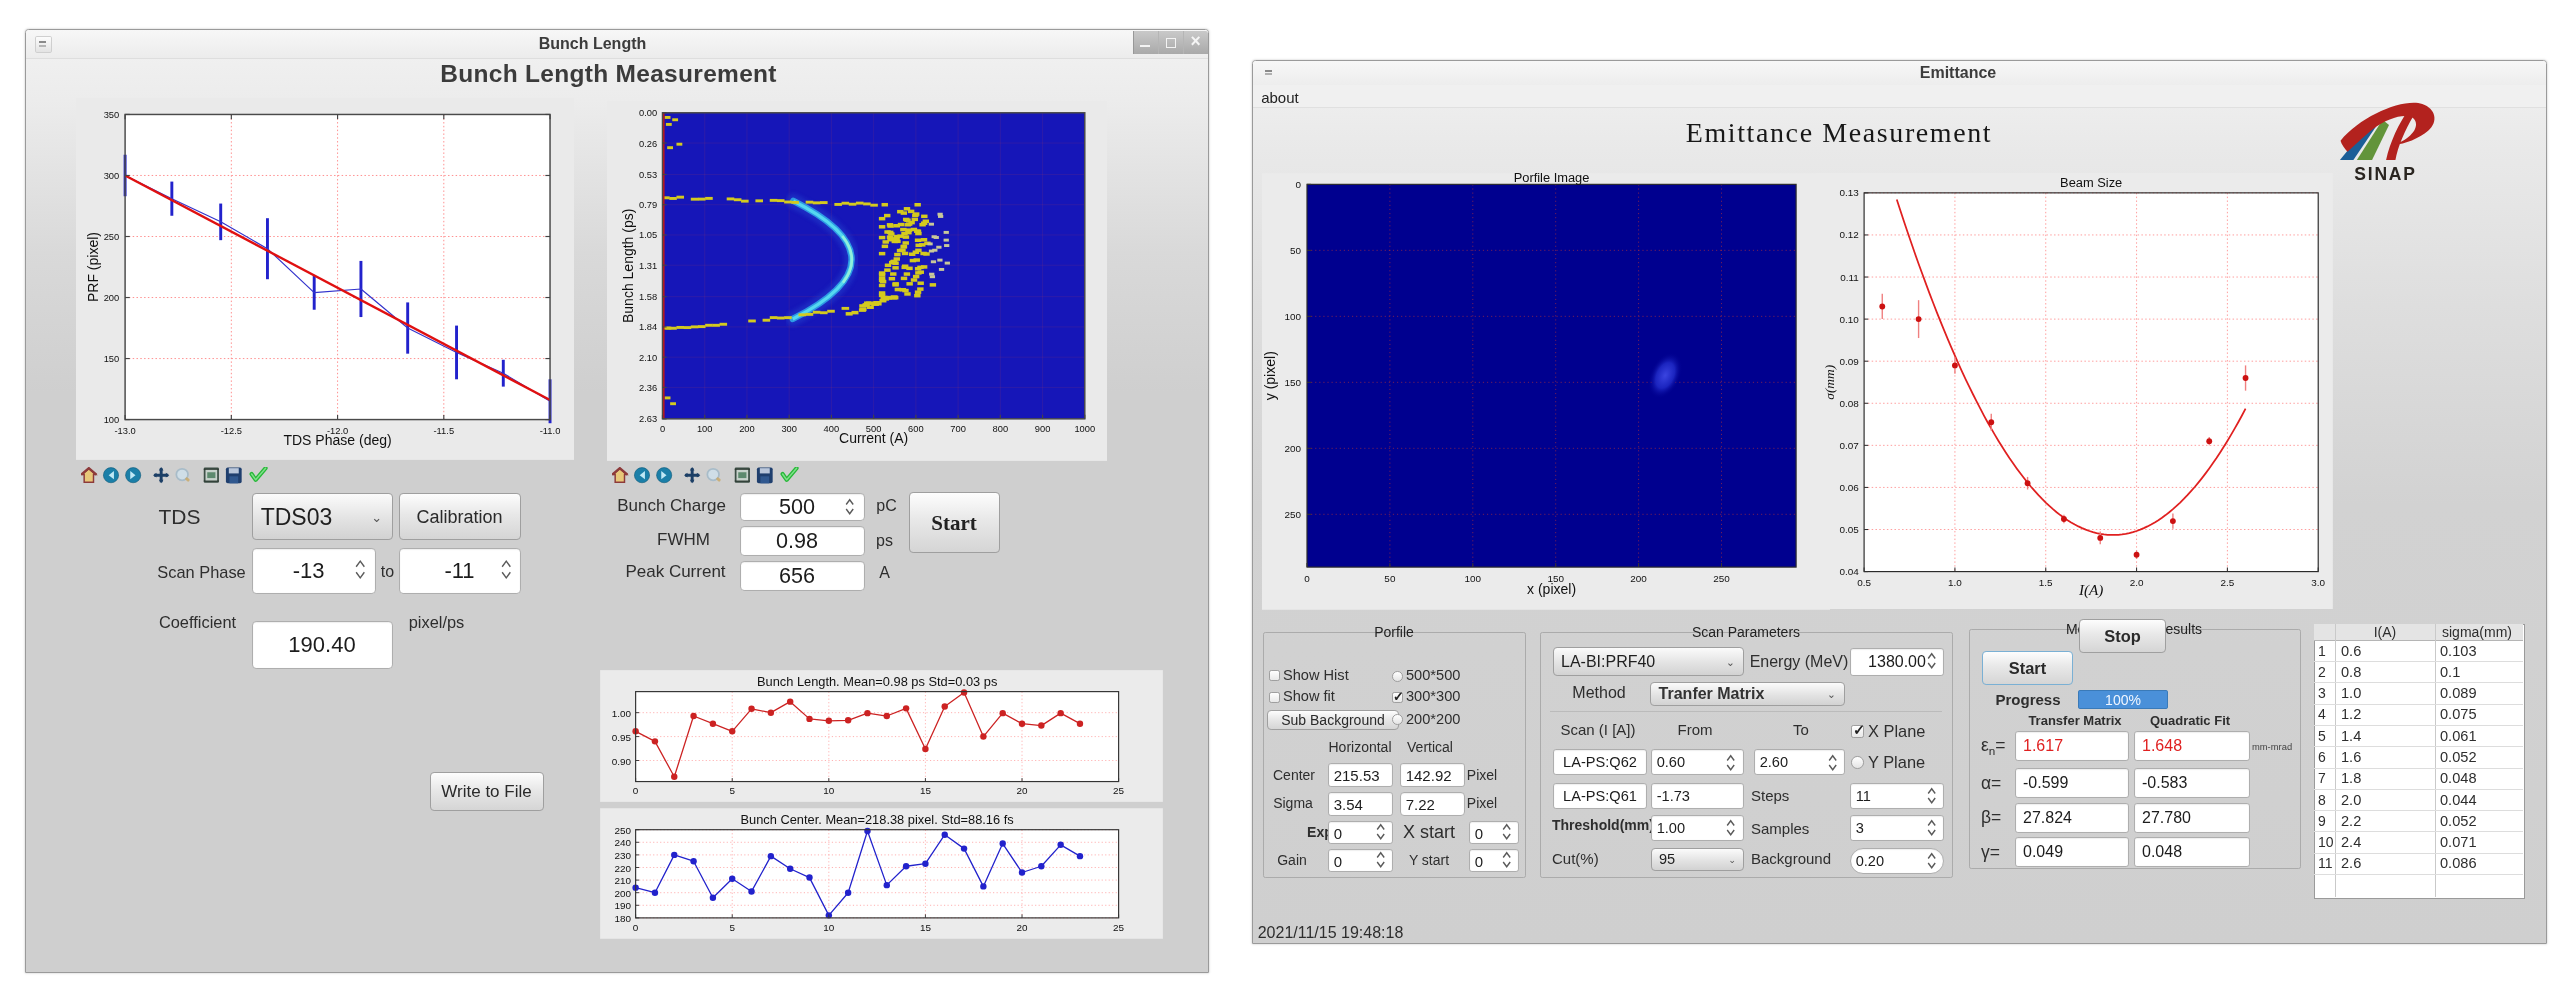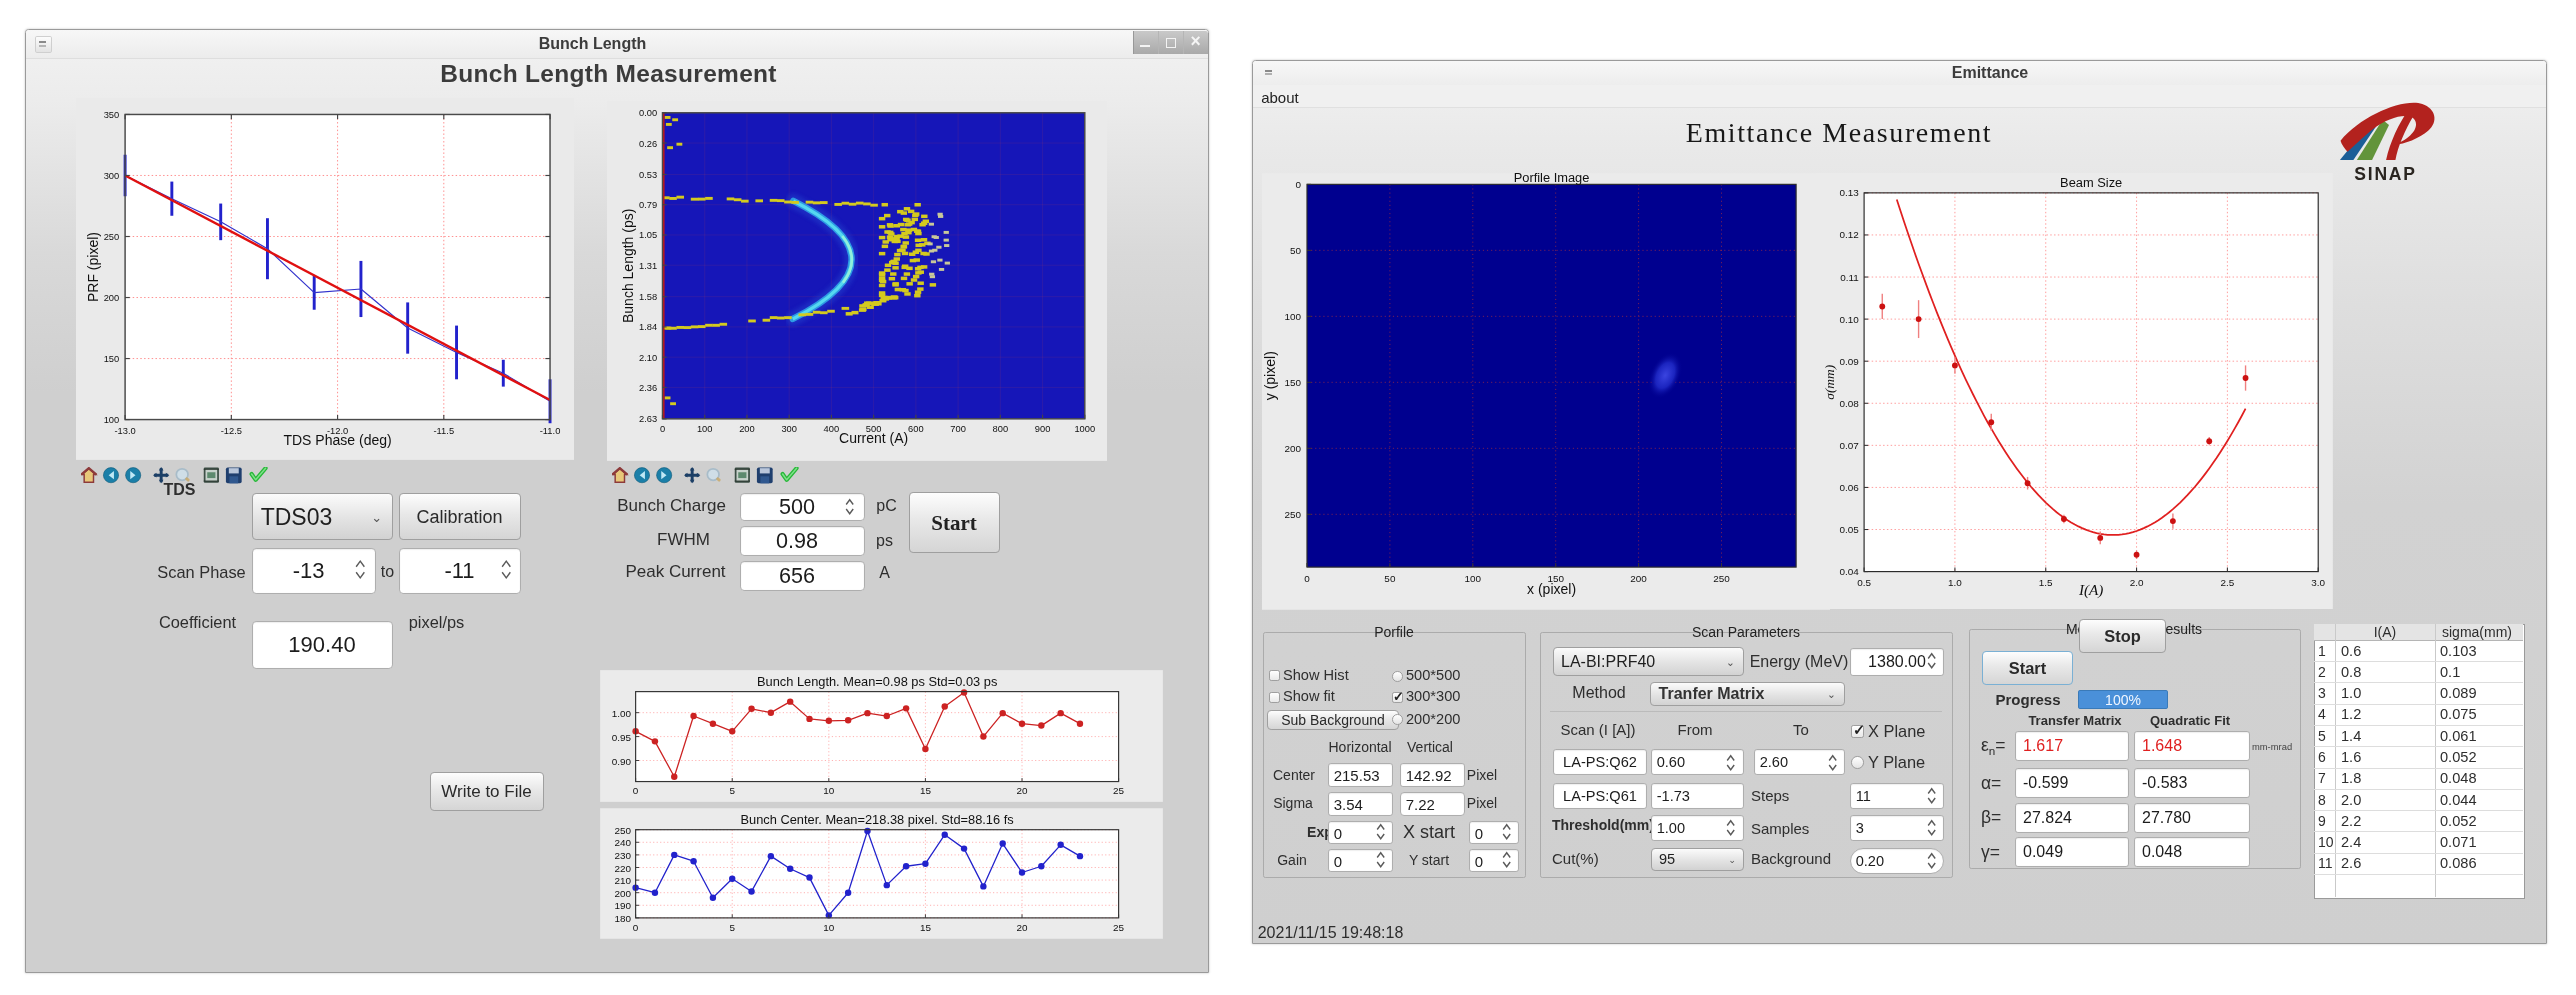--- a/index.html
+++ b/index.html
@@ -414,21 +414,21 @@
       <rect x="213" y="4" width="20" height="20" fill="#c7d2cb"></rect>
       <rect x="216" y="9" width="14" height="10" fill="#5d8a6e"></rect>
       <line x1="210" y1="4" x2="236" y2="4" stroke="#28332d" stroke-width="1.5"></line>
       <line x1="210" y1="24" x2="236" y2="24" stroke="#28332d" stroke-width="1.5"></line>
       <rect x="248" y="1" width="27" height="27" rx="3" fill="#1f3f6e"></rect>
       <rect x="253" y="2" width="17" height="9" fill="#b9c6da"></rect>
       <rect x="254" y="16" width="15" height="12" fill="#30588f"></rect>
       <path d="M292 12 L299 22 L316 2" fill="none" stroke="#27b838" stroke-width="7" stroke-linecap="round" stroke-linejoin="round"></path>
       <path d="M292 12 L299 22 L316 2" fill="none" stroke="#7fe08a" stroke-width="2.5" stroke-linecap="round" stroke-linejoin="round"></path>
     </svg>
-    <div class="lab ctr" style="left:154px;top:460px;font-size:16px;font-weight:bold;color:#2e2e2e;">TDS</div>
+    <div class="lab ctr" style="left:154px;top:487px;font-size:21px;font-weight:normal;color:#2e2e2e;">TDS</div>
     <div class="combo" style="left:226px;top:463px;width:139px;height:45px;">
       <div style="position:absolute;left:8.2px;top:50%;transform:translateY(-50%);font-size:23px;">TDS03</div>
       <div style="position:absolute;right:9.4px;top:50%;transform:translateY(-50%);font-size:13px;color:#555;">⌄</div>
     </div>
     <div class="btn" style="left:373px;top:463px;width:120px;height:45px;">
       <div class="ctr" style="position:absolute;left:50%;top:50%;font-size:18px;">Calibration</div>
     </div>
     <div class="lab ctr" style="left:176px;top:542px;font-size:16.4px;font-weight:normal;color:#2e2e2e;">Scan Phase</div>
     <div class="entry" style="left:226px;top:518px;width:122px;height:44px;">
       <div class="ctr" style="position:absolute;left:46%;top:50%;font-size:22px;">-13</div>
@@ -598,21 +598,21 @@
       <text x="557.2" y="210" font-family="'Liberation Sans', sans-serif" font-size="17" text-anchor="middle" fill="#111" font-weight="normal">15</text>
       <line x1="722.6" y1="188" x2="722.6" y2="182" stroke="#333" stroke-width="1.6"></line>
       <text x="722.6" y="210" font-family="'Liberation Sans', sans-serif" font-size="17" text-anchor="middle" fill="#111" font-weight="normal">20</text>
       <line x1="888.0" y1="188" x2="888.0" y2="182" stroke="#333" stroke-width="1.6"></line>
       <text x="888.0" y="210" font-family="'Liberation Sans', sans-serif" font-size="17" text-anchor="middle" fill="#111" font-weight="normal">25</text>
       <text x="474.5" y="27" font-family="'Liberation Sans', sans-serif" font-size="22" text-anchor="middle" fill="#111" font-weight="normal">Bunch Center. Mean=218.38 pixel. Std=88.16 fs</text>
     </svg>
   </div>
 <div class="win" style="left:1252px;top:60px;width:1293px;height:882px;background:linear-gradient(#f1f1f1 0px,#e9e9e9 88px,#dedede 245px,#d2d2d2 444px,#cfcfcf 100%);">
     <div style="position:absolute;left:0;top:0;width:100%;height:24px;background:linear-gradient(#f7f7f7,#ededed);border-bottom:0.6px solid #dcdcdc;border-radius:2.9px 2.9px 0 0;"></div>
-    <div class="lab ctr" style="left:705px;top:11.7px;font-weight:bold;font-size:16px;color:#3c3c3c;margin-left:32px;">Emittance</div>
+    <div class="lab ctr" style="left:705px;top:11.7px;font-weight:bold;font-size:16px;color:#3c3c3c;">Emittance</div>
     <div style="position:absolute;left:10.5px;top:7px;width:10.5px;height:10.5px;">
       <div style="position:absolute;left:1.2px;top:1.8px;width:7px;height:1.8px;background:#8a8a8a;"></div>
       <div style="position:absolute;left:1.2px;top:5.3px;width:7px;height:1.8px;background:#b0b0b0;"></div>
     </div>
     <div style="position:absolute;left:0;top:24px;width:100%;height:22px;background:#f0f0f0;border-bottom:0.6px solid #e0e0e0;"></div>
     <div class="lab" style="left:8.2px;top:27.5px;font-size:15px;color:#222;">about</div>
     <div class="lab ctr" style="left:586px;top:72px;font-family:'Liberation Serif', serif;font-size:28px;letter-spacing:1.6px;color:#181818;">Emittance Measurement</div>
     <svg style="position:absolute;left:1077px;top:34px;" width="111" height="88" viewBox="0 0 190 150">
       <path d="M 17 111 L 76 38 L 84 46 L 40 111 Z" fill="#1b5e97"></path>
       <path d="M 46 111 L 90 42 L 101 51 L 72 111 Z" fill="#62943a"></path>

